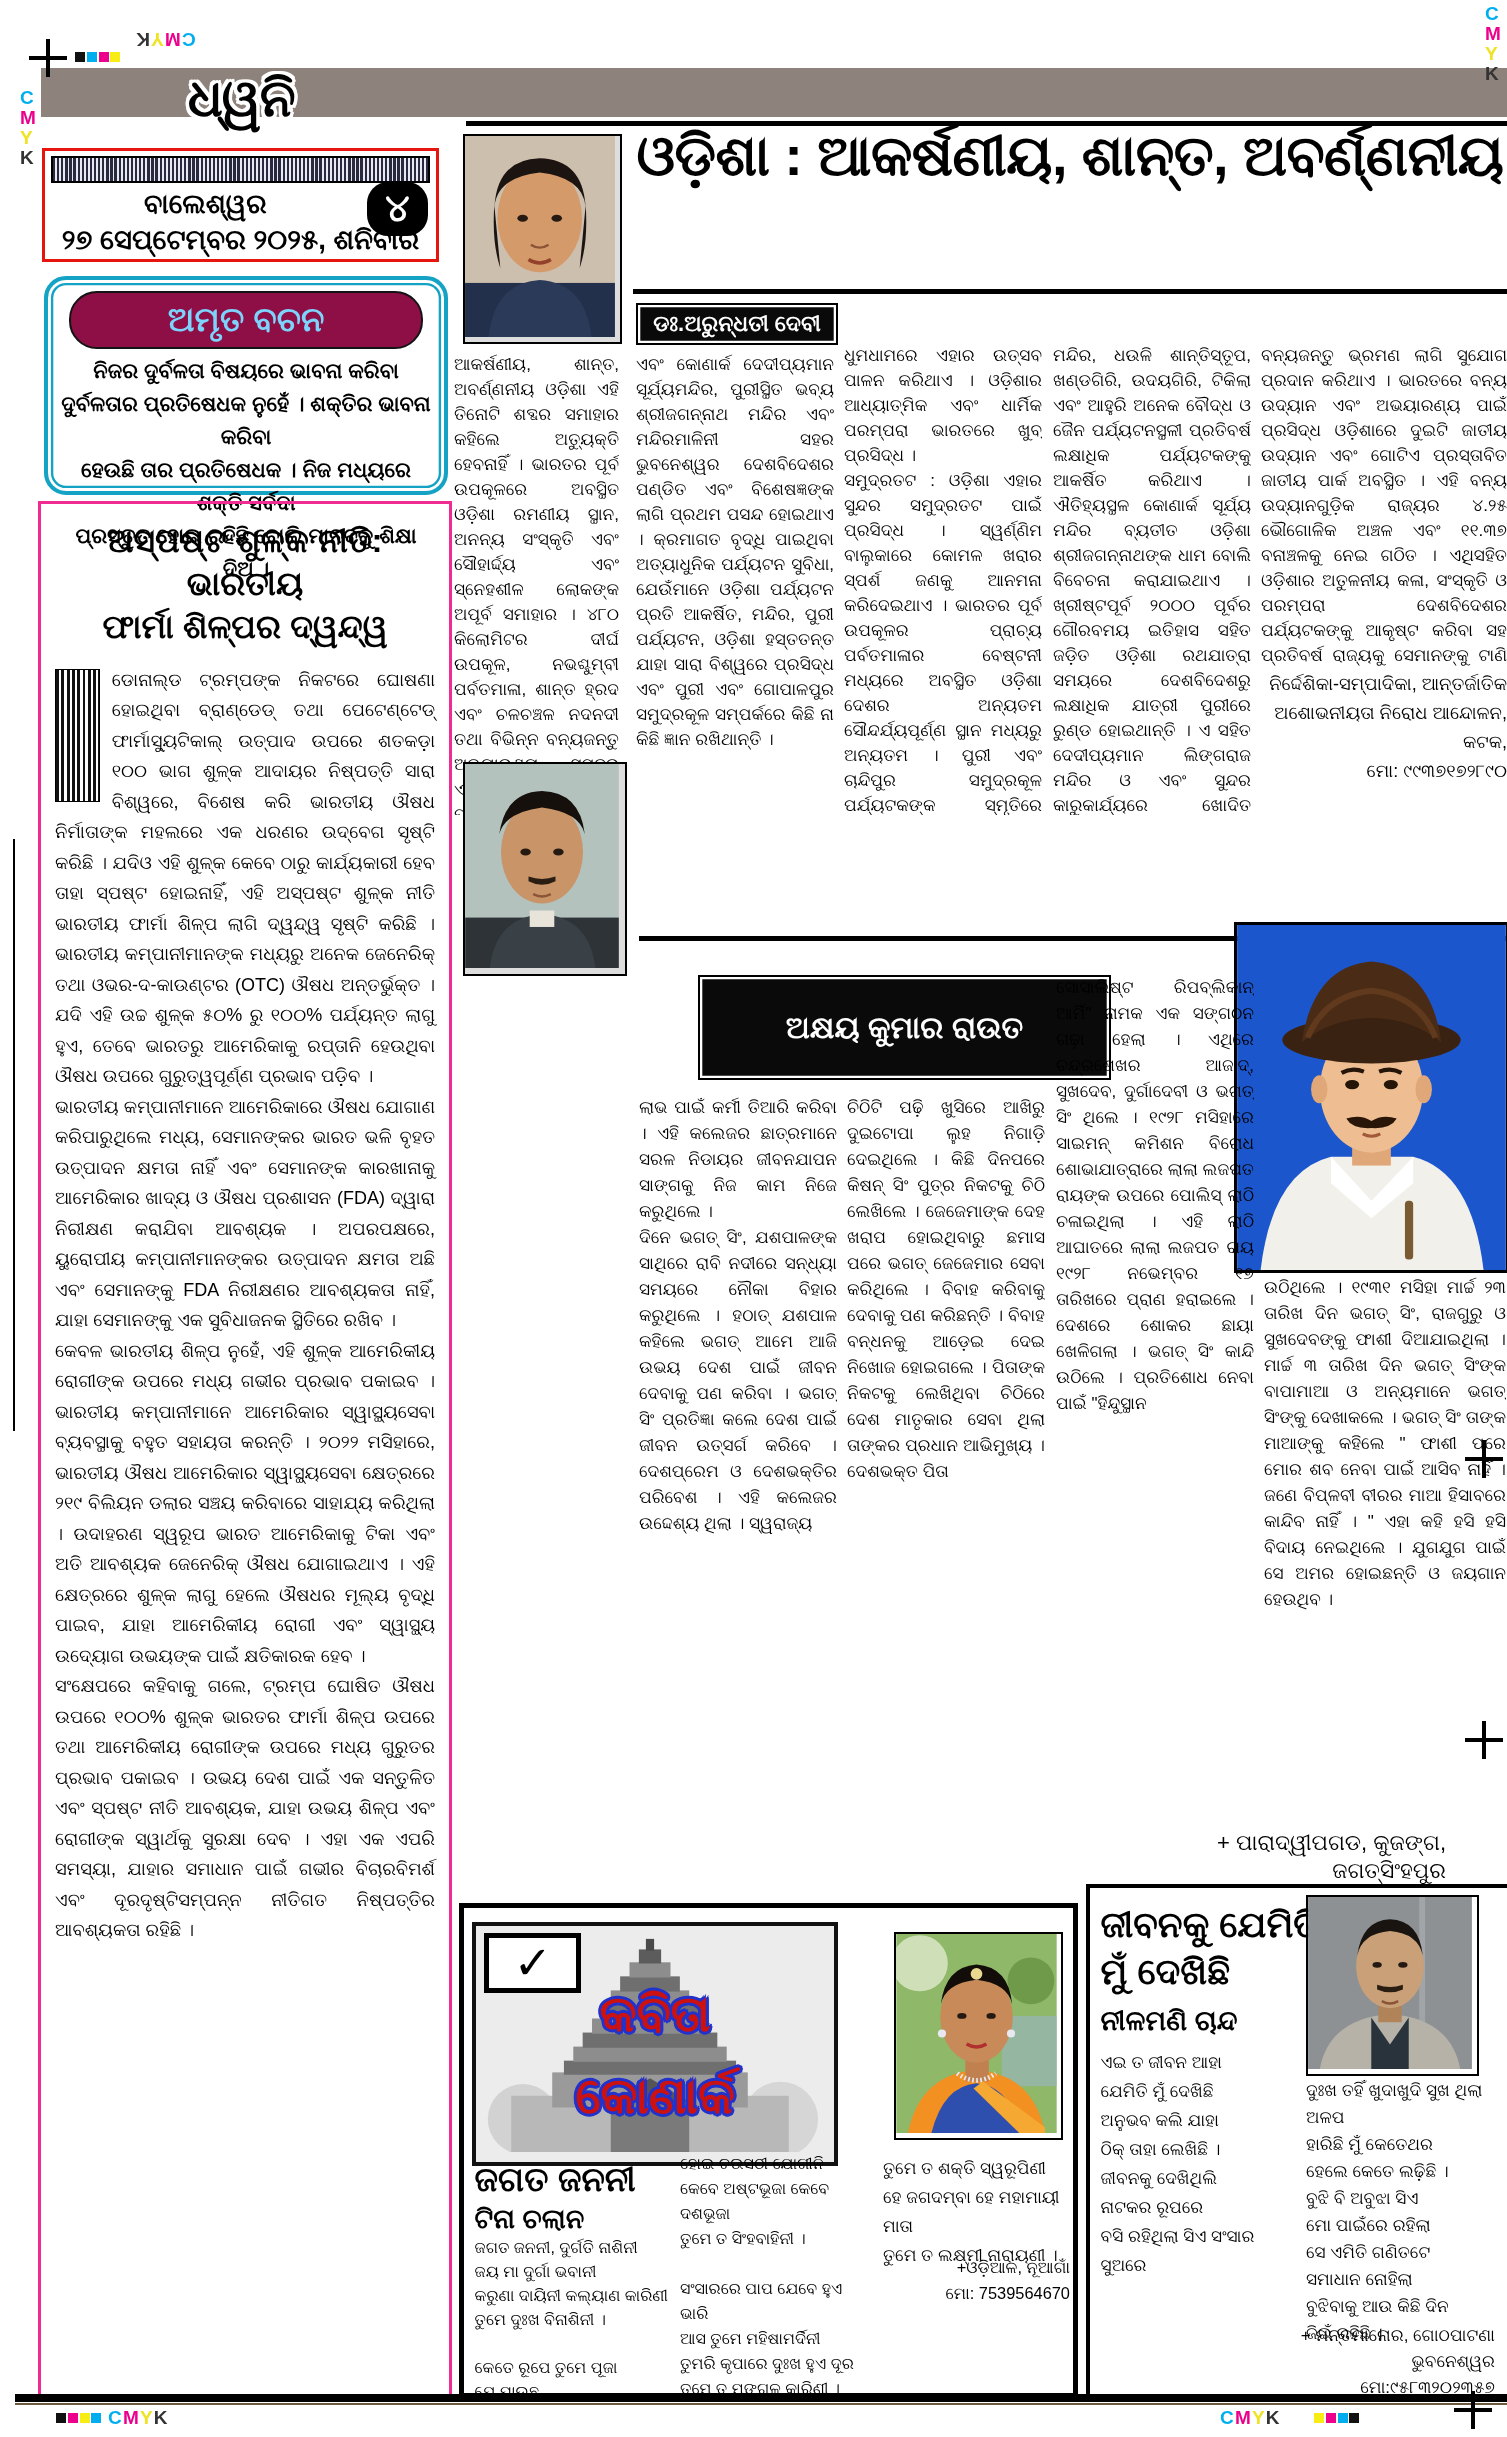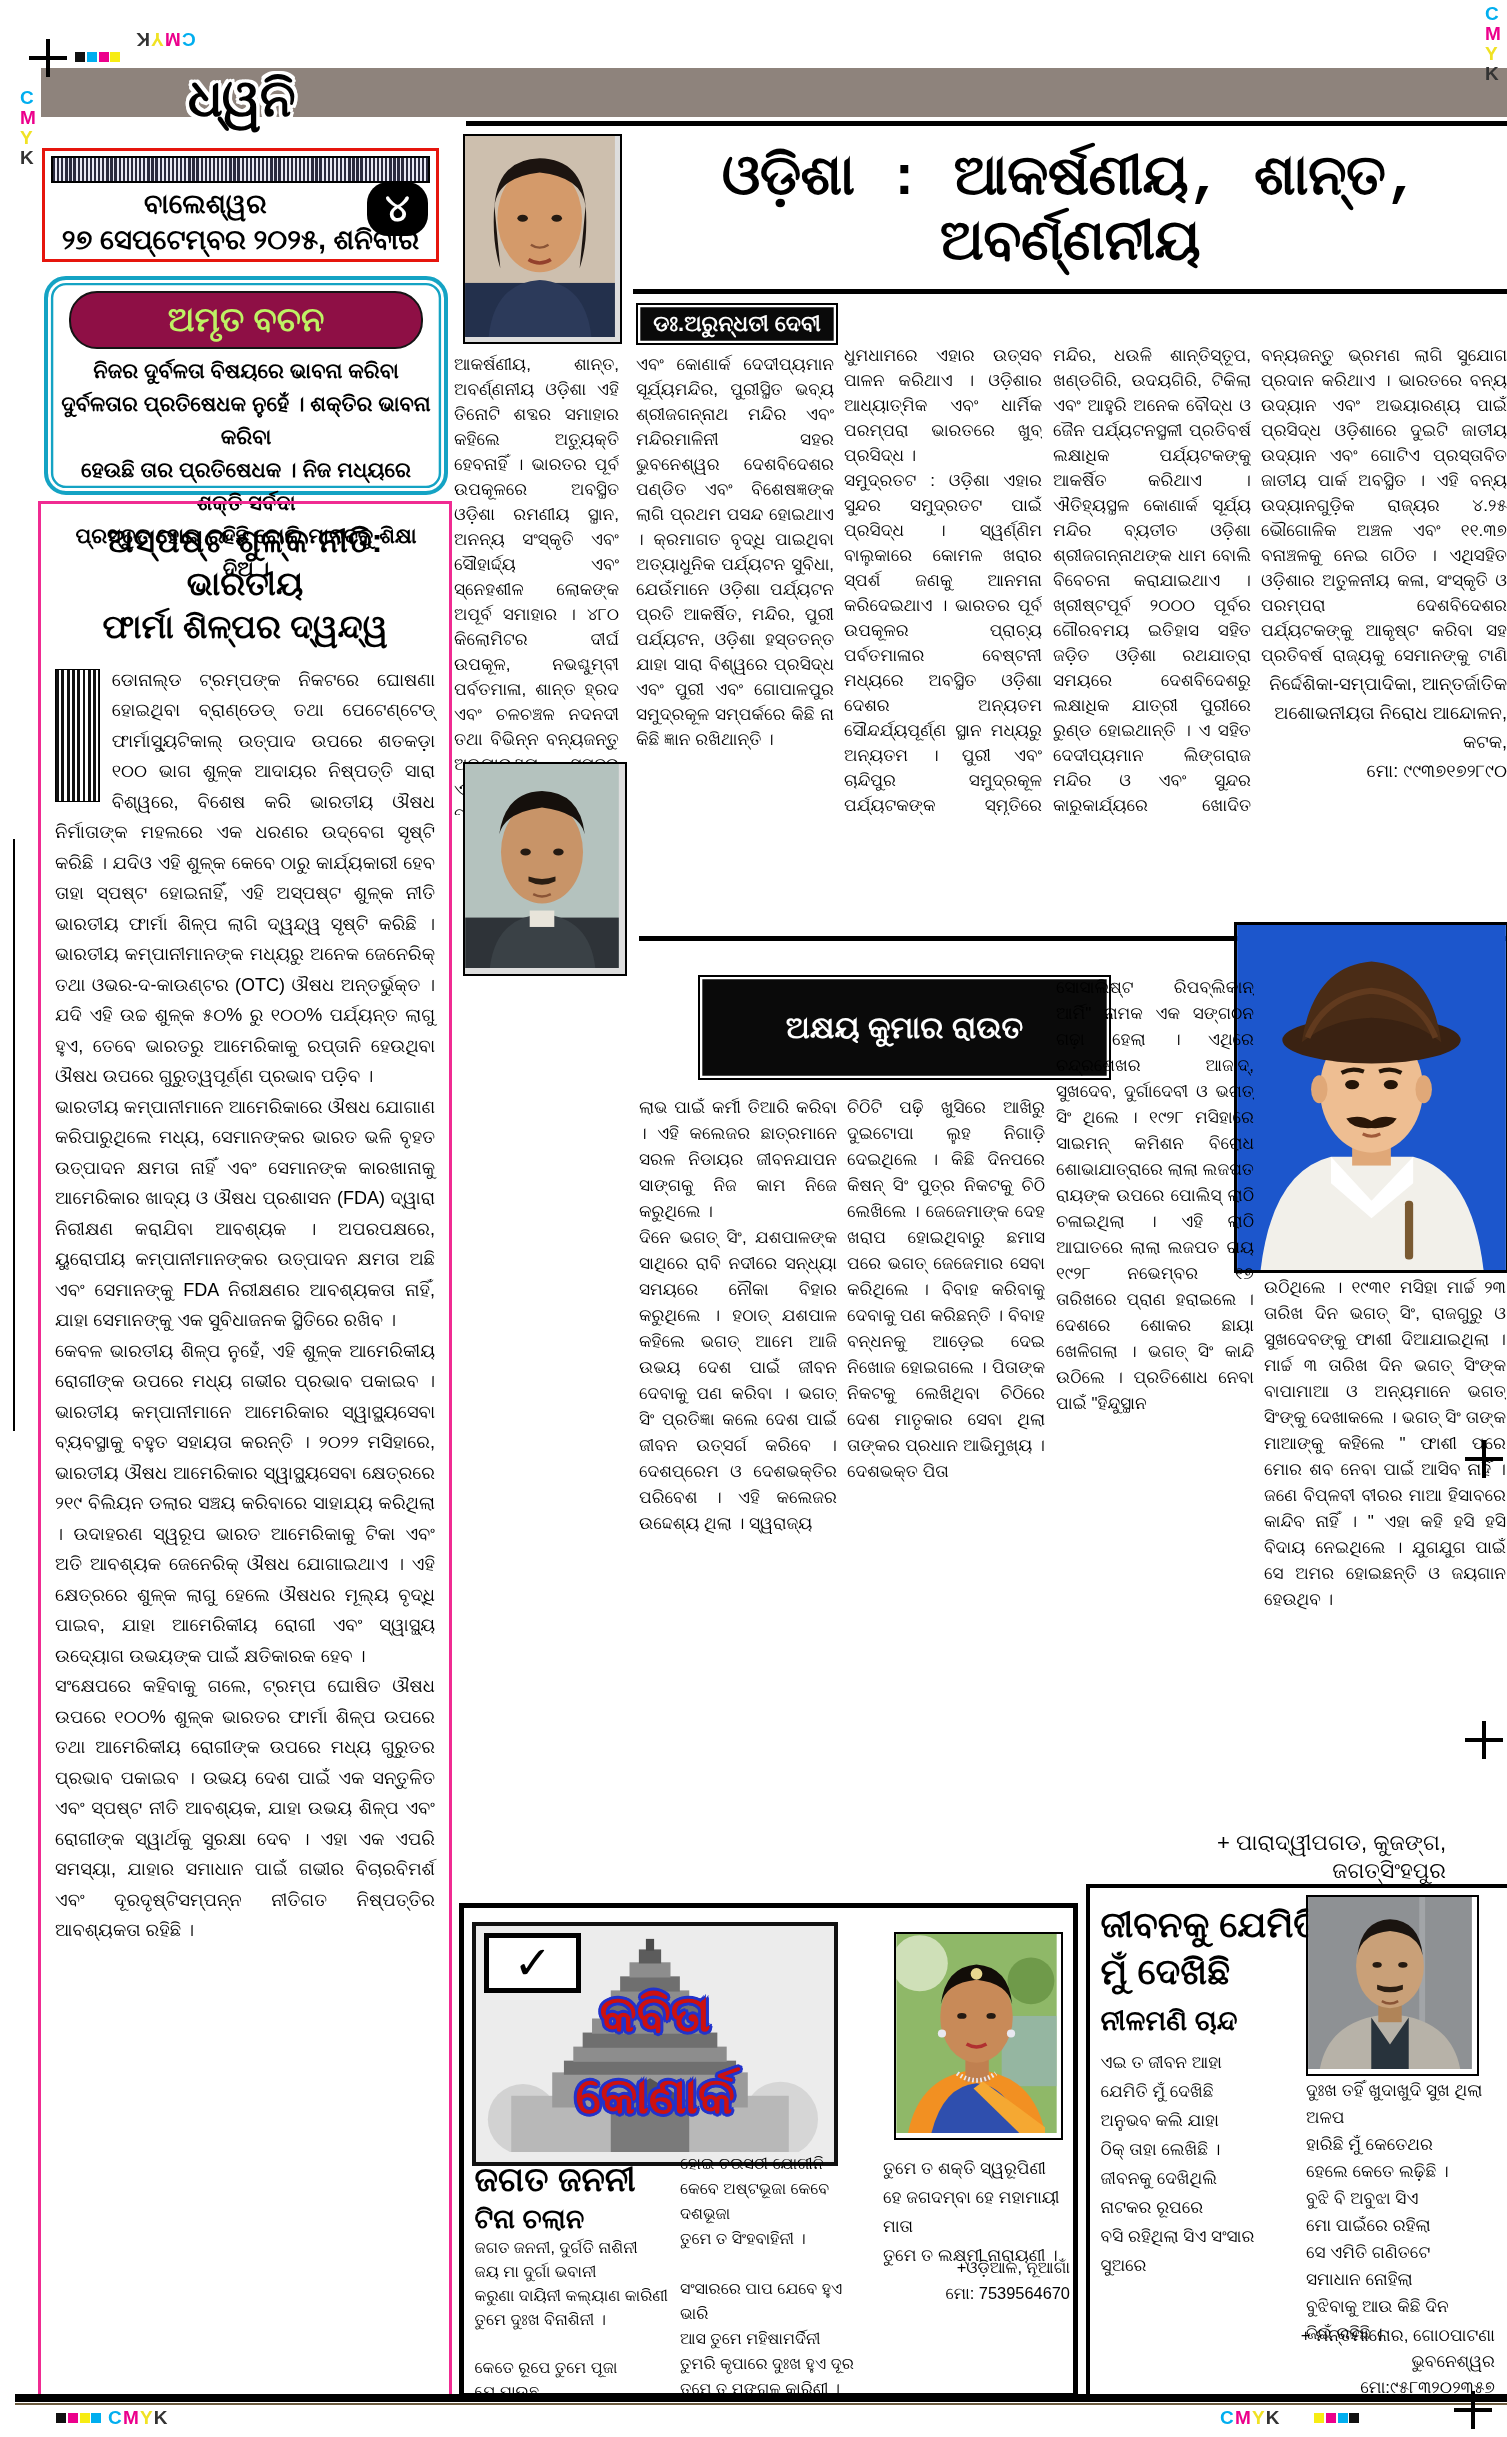--- a/index.html
+++ b/index.html
@@ -23,34 +23,34 @@
     background:repeating-linear-gradient(90deg,#2a2a3e 0 2.3px,#e9e9f5 2.3px 4.1px);}
   .num-badge{position:absolute;right:8.2px;top:30.5px;width:61px;height:54px;background:#000;border-radius:21px;
     color:#fff;font-size:38px;font-weight:bold;display:flex;align-items:center;justify-content:center;}
   .edition{position:absolute;left:11.7px;right:82px;top:38px;font-size:27px;font-weight:bold;text-align:center;}
   .dateline{position:absolute;left:5.9px;right:5.9px;top:73px;font-size:27.6px;font-weight:bold;text-align:center;}
 
   
   .amruta{left:44px;top:276px;width:396px;height:211px;border:4.1px solid #14a3c4;border-radius:22px;
     box-shadow:inset 0 0 0 2.9px #fff,inset 0 0 0 5.3px #14a3c4;background:#fff;}
   .amruta-title{position:absolute;left:21px;right:21px;top:10.6px;height:54px;background:#8e0f45;border:2.3px solid #141414;
-    border-radius:28px;color:#bef264;font-size:34px;font-weight:bold;display:flex;align-items:center;justify-content:center;}
+    border-radius:28px;color:#7dd3fc;font-size:34px;font-weight:bold;display:flex;align-items:center;justify-content:center;}
   .amruta-body{position:absolute;left:13px;right:13px;top:74px;font-size:21px;line-height:33px;font-weight:bold;}
 
   
   .pharma-box{left:38px;top:501px;width:380px;height:1868px;border:3.5px solid #f02b92;padding:11.7px 14px;overflow:hidden;}
   .pharma-head{font-size:33px;line-height:43px;font-weight:bold;margin:3.5px 0 16.4px 0;}
   .dropbar{float:left;width:43px;height:131px;border:1.8px solid #000;margin:4.7px 11.7px 3.5px 0;
     background:repeating-linear-gradient(90deg,#111 0 2.9px,#fff 2.9px 5.3px);}
   .pharma-body{font-size:18px;line-height:30.5px;}
 
   
   .photo-frame{border:2.9px solid #000;background:#ddd;overflow:hidden;}
   .ph-arundhati{left:463px;top:134px;width:155px;height:206px;}
-  .headline1{left:633px;top:146px;width:874px;font-size:56px;font-weight:bold;letter-spacing:-0.6px;font-family:Liberation Mono, monospace;}
+  .headline1{left:633px;top:123px;width:874px;font-size:56px;font-weight:bold;letter-spacing:-0.6px;}
   .rule1{left:633px;top:289px;width:874px;height:4.7px;background:#000;}
   .byline-box{background:#0a0a0a;color:#fff;font-weight:bold;display:flex;align-items:center;justify-content:center;
     border:2.3px solid #000;box-shadow:inset 0 0 0 2.3px #fff;}
   .byline1{left:636px;top:303px;width:198px;height:38px;font-size:22px;}
   .ocol{font-size:17px;line-height:25px;}
   .o-pc{left:454px;top:352px;width:165px;height:463px;overflow:hidden;}
   .o-c1{left:636px;top:352px;width:198px;height:463px;overflow:hidden;}
   .o-c2{left:844px;top:343px;width:198px;height:472px;overflow:hidden;}
   .o-c3{left:1053px;top:343px;width:198px;height:472px;overflow:hidden;}
   .o-c4{left:1261px;top:343px;width:246px;height:323px;overflow:hidden;}

